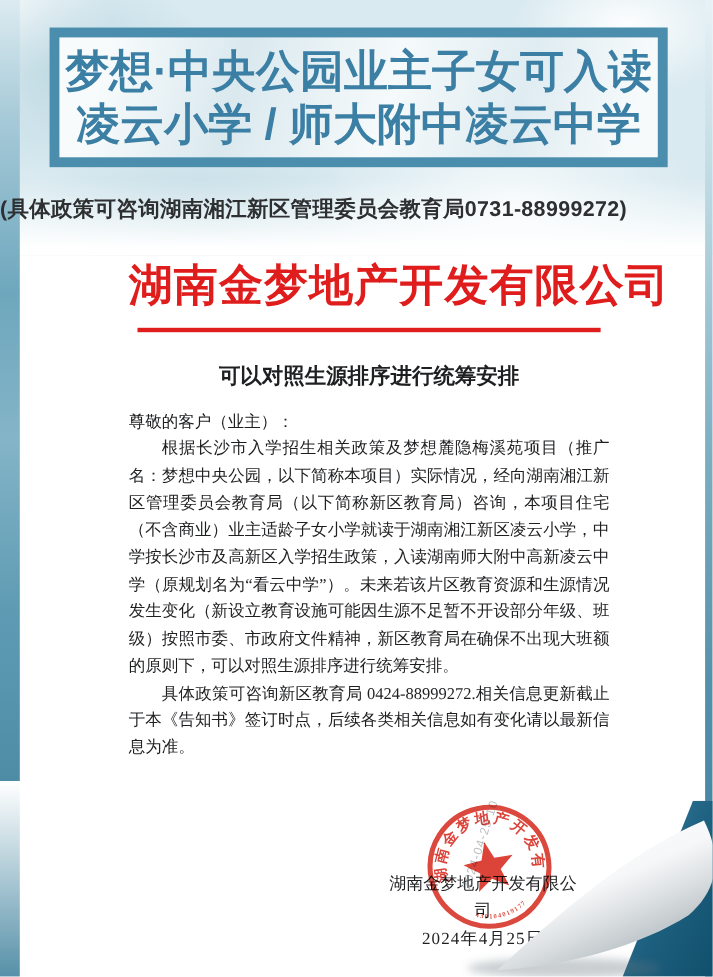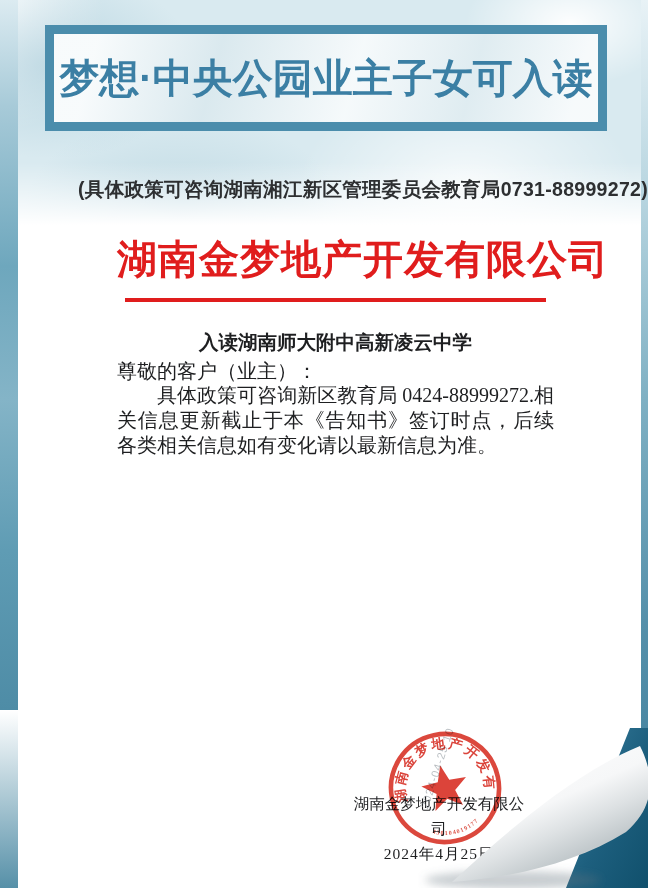--- a/index.html
+++ b/index.html
@@ -27,53 +27,53 @@
       #dcebf1 0%, #a7cad8 12%, #6ea7bd 30%, #84b4c7 45%,
       #5f9cb4 62%, #4e8ca6 80%, #56909a00 0, #5690a8 100%);
   }
   .edge-right{
     position:absolute; right:0; top:0; width:7px; height:888px;
     background:linear-gradient(to bottom,
       #e8f2f6 0%, #bcd8e2 20%, #7fb0c3 45%, #5590aa 70%, #3a7b98 100%);
   }
   
   .banner{
-    position:absolute; left:45px; top:25px; width:562px; height:106px;
+    position:absolute; left:45px; top:25px; width:562px; height:127px;
     box-sizing:border-box; border:9px solid #4b8dac;
     background:
       linear-gradient(105deg, rgba(255,255,255,.65) 8%, rgba(188,214,224,.35) 30%,
         rgba(255,255,255,.55) 55%, rgba(198,220,229,.30) 76%, rgba(255,255,255,.6) 95%),
       #eaf3f6;
     display:flex; flex-direction:column; justify-content:center; align-items:center;
   }
   .banner-line{
     color:#3b7fa4; font-weight:800; font-size:40px; line-height:48px;
     letter-spacing:0; white-space:nowrap;
   }
   
   .hotline{
-    position:absolute; left:0; top:176px; width:648px; text-align:right;
+    position:absolute; left:0; top:176px; width:648px; text-align:left;
     color:#2d2f31; font-weight:700; font-size:19.5px; letter-spacing:.3px;
     white-space:nowrap;
   }
   
   .doc{
     position:absolute; left:117px; top:236px; width:437px;
     font-family:"Liberation Serif","DejaVu Serif",serif; color:#1e1f21;
   }
   .company-title{
     text-align:center; color:#e01d1d; font-size:40px; line-height:48px;
     font-weight:700; letter-spacing:1px; white-space:nowrap;
   }
   .title-divider{
     width:421px; height:3.5px; background:#e01d1d; margin:14px auto 0 auto;
   }
   .notice-title{ margin-top:24px; text-align:center; font-weight:700;
     font-size:19.5px; line-height:33px; }
-  .body-text{ font-size:20px; line-height:24.7px;
+  .body-text{ margin-top:13px; font-size:15px; line-height:24.7px;
     text-align:justify; }
   .body-text p{ margin:0; }
   .indent{ text-indent:2em; }
   
   .sig{
     position:absolute; left:347px; top:791px; width:184px; text-align:center;
     font-family:"Liberation Serif","DejaVu Serif",serif; color:#1e1f21;
     font-size:15.5px; line-height:25px;
   }
   .sig .date{ letter-spacing:1px; }
@@ -96,32 +96,34 @@
 <body>
 
 <div class="page">
 
   <div class="top-band"></div>
   <div class="edge-left"></div>
   <div class="edge-right"></div>
 
   <div class="banner">
     <div class="banner-line">梦想·中央公园业主子女可入读</div>
+    <div class="banner-line">凌云小学 / 师大附中凌云中学</div>
   </div>
 
   <div class="hotline">(具体政策可咨询湖南湘江新区管理委员会教育局0731-88999272)</div>
 
   <div class="doc">
     <div class="company-title">湖南金梦地产开发有限公司</div>
     <div class="title-divider"></div>
     <div class="notice-title">
-      <div>入读湖南师大附中高新凌云中学</div>
+      <div>可以对照生源排序进行统筹安排</div>
     </div>
     <div class="body-text">
       <p>尊敬的客户（业主）：</p>
+      <p class="indent">根据长沙市入学招生相关政策及梦想麓隐梅溪苑项目（推广名：梦想中央公园，以下简称本项目）实际情况，经向湖南湘江新区管理委员会教育局（以下简称新区教育局）咨询，本项目住宅（不含商业）业主适龄子女小学就读于湖南湘江新区凌云小学，中学按长沙市及高新区入学招生政策，入读湖南师大附中高新凌云中学（原规划名为“看云中学”）。未来若该片区教育资源和生源情况发生变化（新设立教育设施可能因生源不足暂不开设部分年级、班级）按照市委、市政府文件精神，新区教育局在确保不出现大班额的原则下，可以对照生源排序进行统筹安排。</p>
       <p class="indent">具体政策可咨询新区教育局 0424-88999272.相关信息更新截止于本《告知书》签订时点，后续各类相关信息如有变化请以最新信息为准。</p>
     </div>
   </div>
 
   <div class="sig">
     <div>湖南金梦地产开发有限公司</div>
     <div class="date">2024年4月25日</div>
   </div>
 
   <div class="watermark">2024-04-25 10</div>

